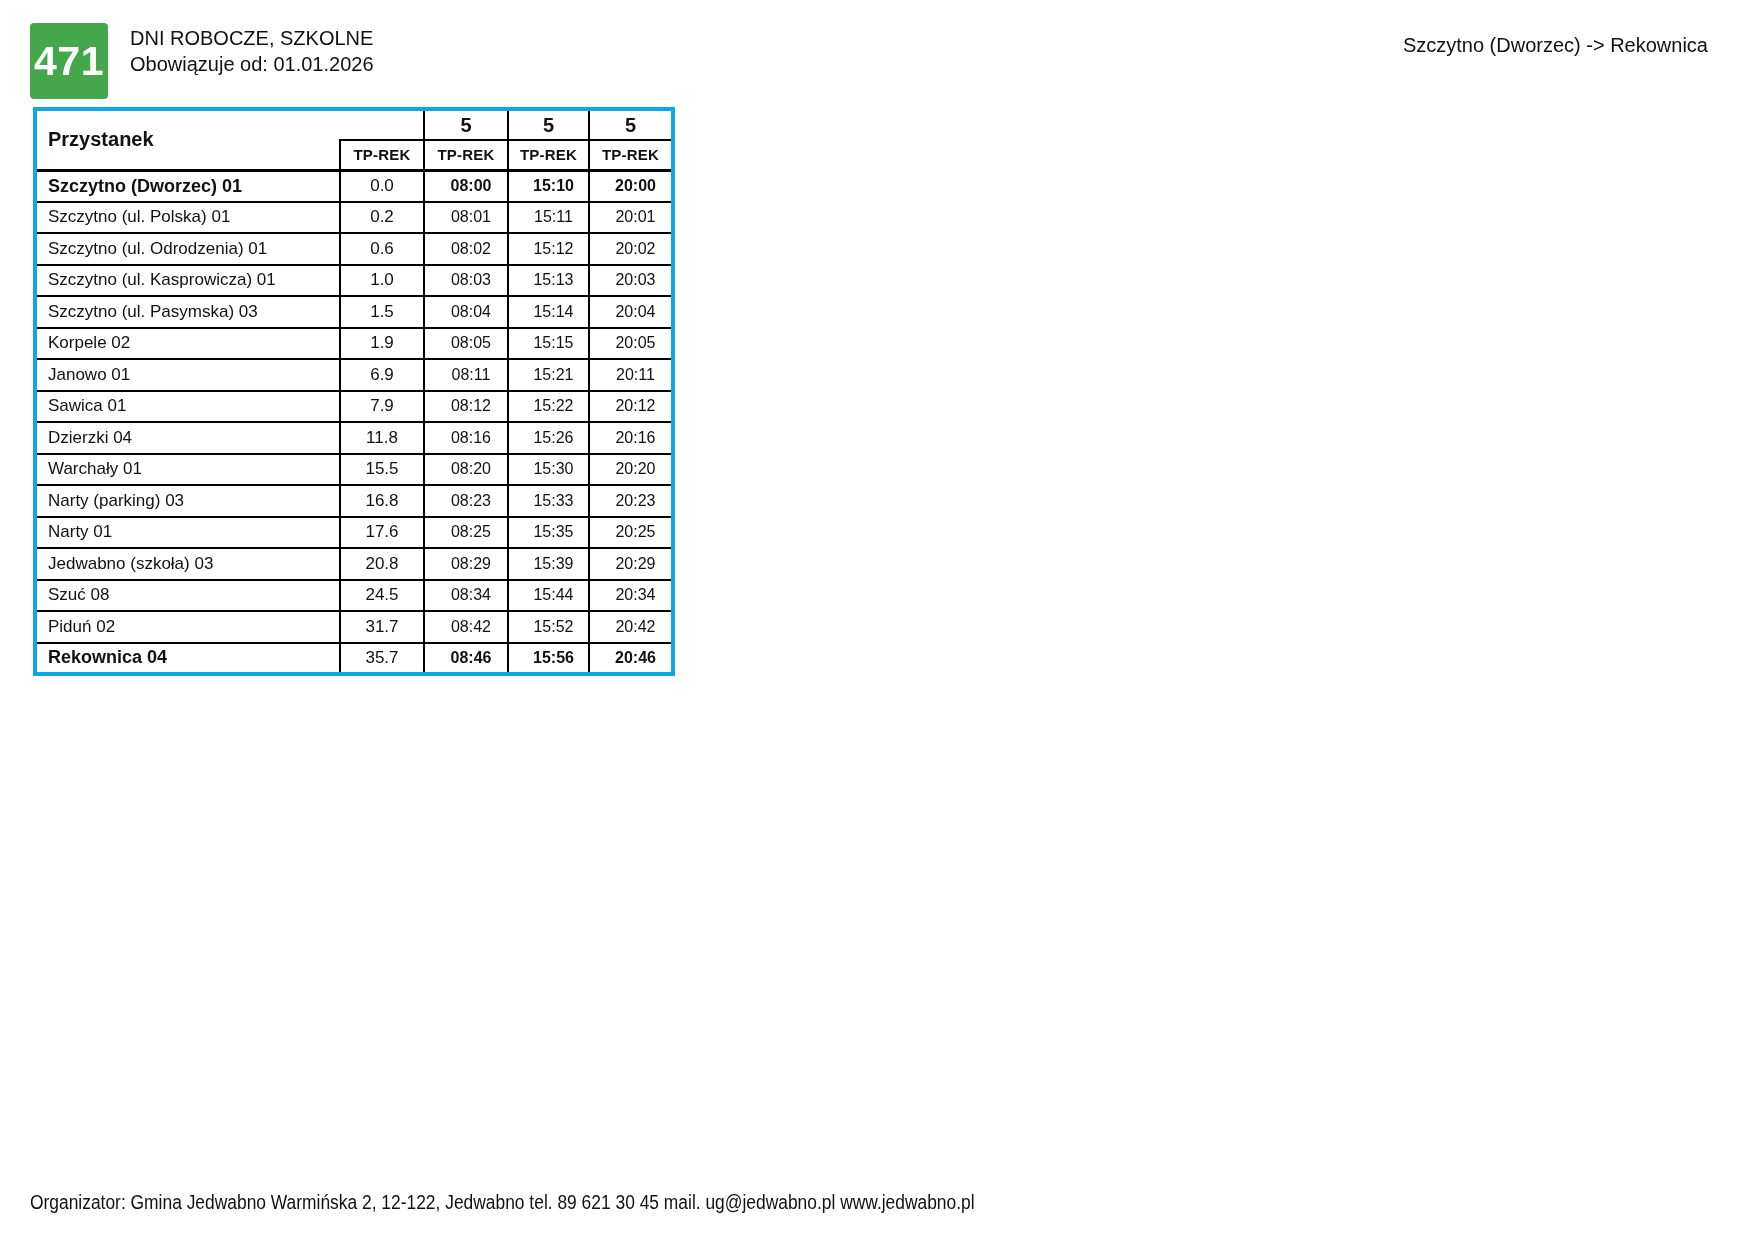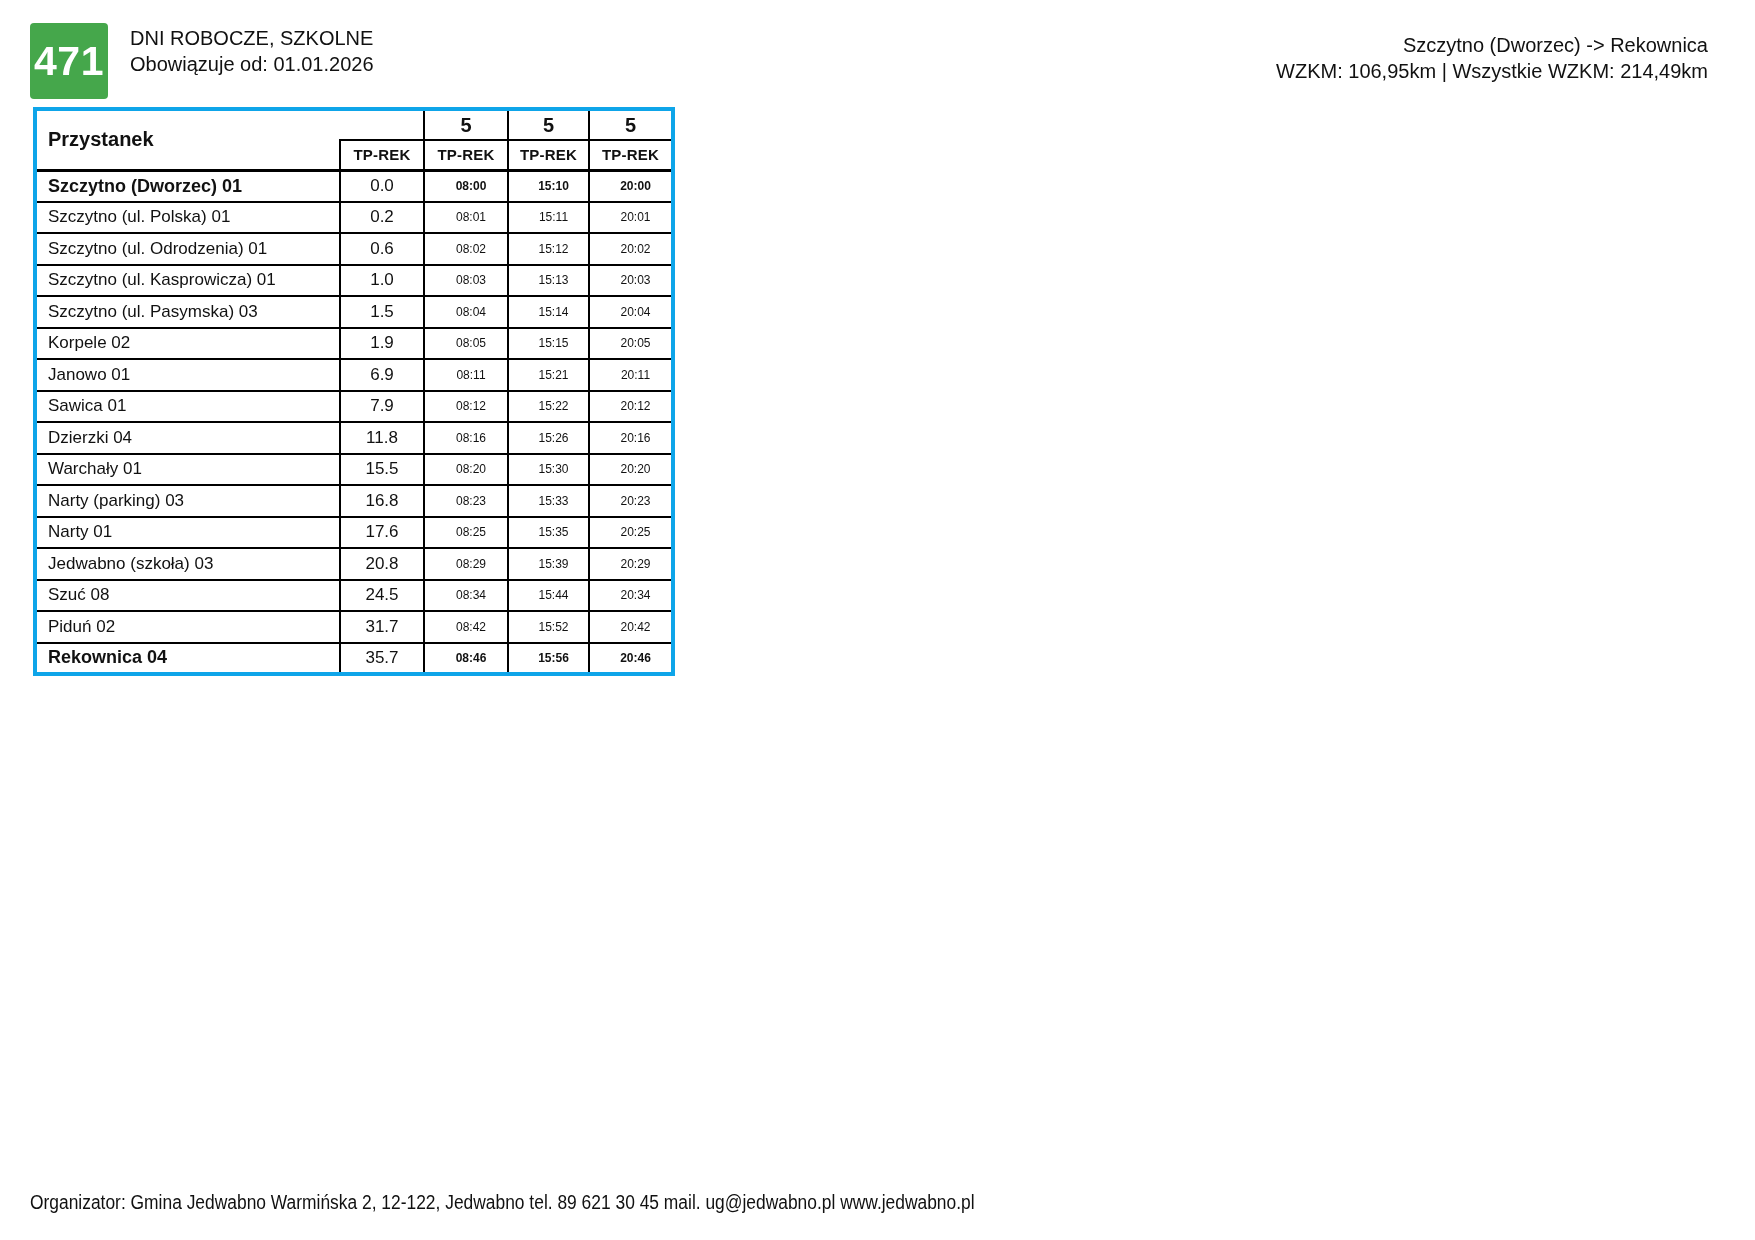--- a/index.html
+++ b/index.html
@@ -59,21 +59,21 @@
     font-size: 20px; font-weight: bold;
     border-right: 0 !important;
     border-bottom: 3px solid #000;
   }
   td.blank-h { border-left: 0 !important; }
   th.course { font-size: 20px; font-weight: bold; }
   th.variant { font-size: 15px; font-weight: bold; border-bottom: 3px solid #000; letter-spacing: 0.2px; border-radius: 14px; }
 
   td.stop { text-align: left; padding-left: 11px; font-size: 17px; font-weight: normal; }
   td.km   { font-size: 17px; }
-  td.time { font-size: 12px; padding-left: 10px; }
+  td.time { font-size: 16px; padding-left: 10px; }
   tr.em td.stop { font-weight: bold; font-size: 18px; }
   tr.em td.time { font-weight: bold; }
 
   
   .footer {
     position: absolute; left: 30px; top: 1191px;
     font-size: 20px;
     white-space: nowrap;
     transform: scaleX(0.87);
     transform-origin: 0 0;
@@ -86,21 +86,20 @@
   <span class="num">471</span>
 </div>
 
 <div class="title-block">
   <div>DNI ROBOCZE, SZKOLNE</div>
   <div>Obowiązuje od: 01.01.2026</div>
 </div>
 
 <div class="right-block">
   <div>Szczytno (Dworzec) -&gt; Rekownica</div>
-  <div>WZKM: 106,95km | Wszystkie WZKM: 214,49km</div>
 </div>
 
 <table class="timetable">
   <colgroup>
     <col style="width:305px">
     <col style="width:84px">
     <col style="width:84px">
     <col style="width:81px">
     <col style="width:84px">
   </colgroup>

